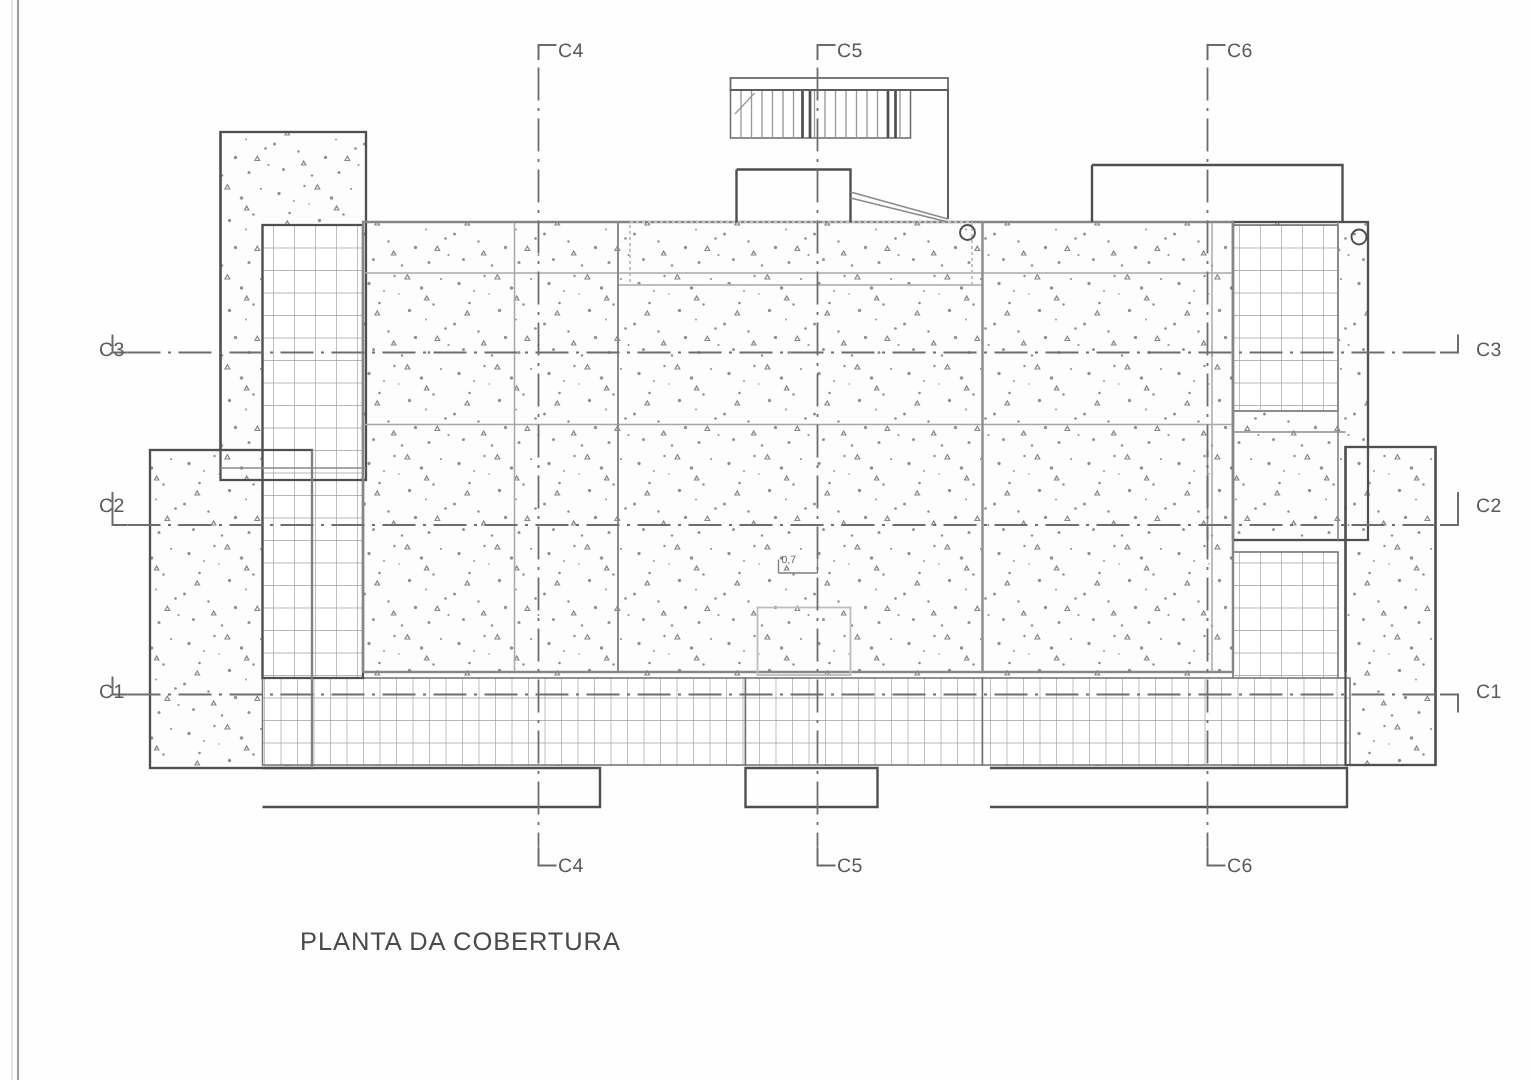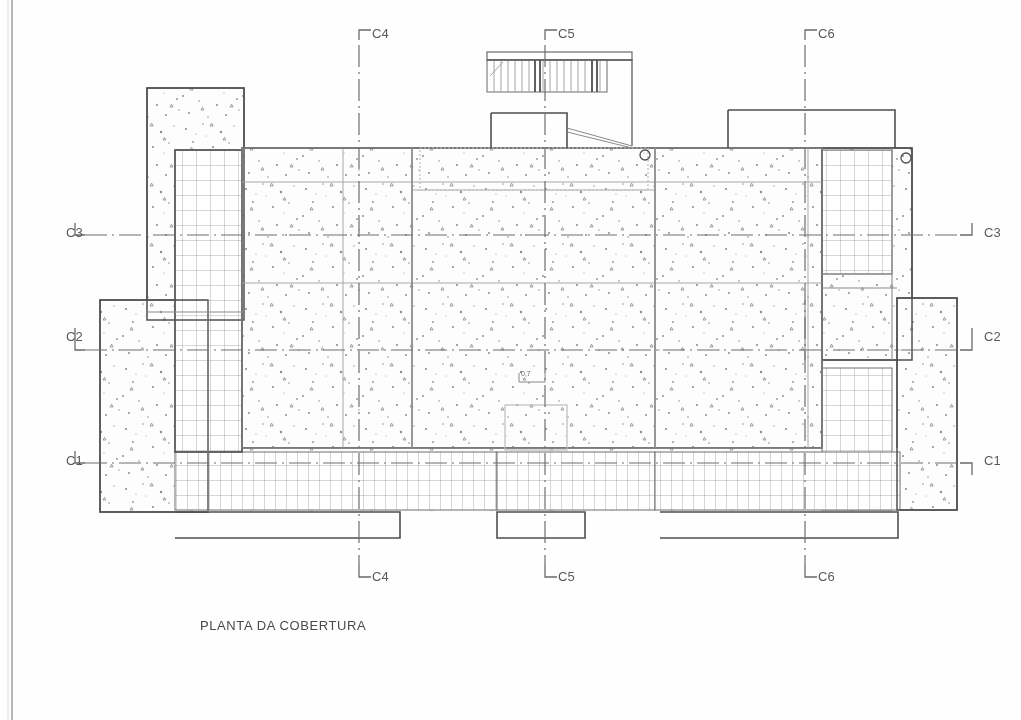--- a/index.html
+++ b/index.html
@@ -3,21 +3,21 @@
 <meta charset="utf-8">
 <style>
   html,body{margin:0;padding:0;background:#ffffff;}
   body{width:1021px;height:720px;overflow:hidden;
        font-family:"Liberation Sans", sans-serif;}
   #sheet{position:relative;width:1021px;height:720px;background:#fefefe;}
   #sheet svg{position:absolute;left:0;top:0;}
   .lbl{position:absolute;font-family:"Liberation Sans",sans-serif;
        color:#5a5a5a;white-space:nowrap;}
   .sec-lbl{font-size:13px;letter-spacing:.2px;}
-  .title-lbl{font-size:13px;color:#4a4a4a;letter-spacing:.6px;}
+  .title-lbl{font-size:17px;color:#4a4a4a;letter-spacing:.6px;}
   .dim-lbl{font-size:7px;color:#6b6b6b;}
 </style>
 </head>
 <body>
 
 <div id="sheet">
 
   <svg width="1021" height="720">
     <defs>
 

